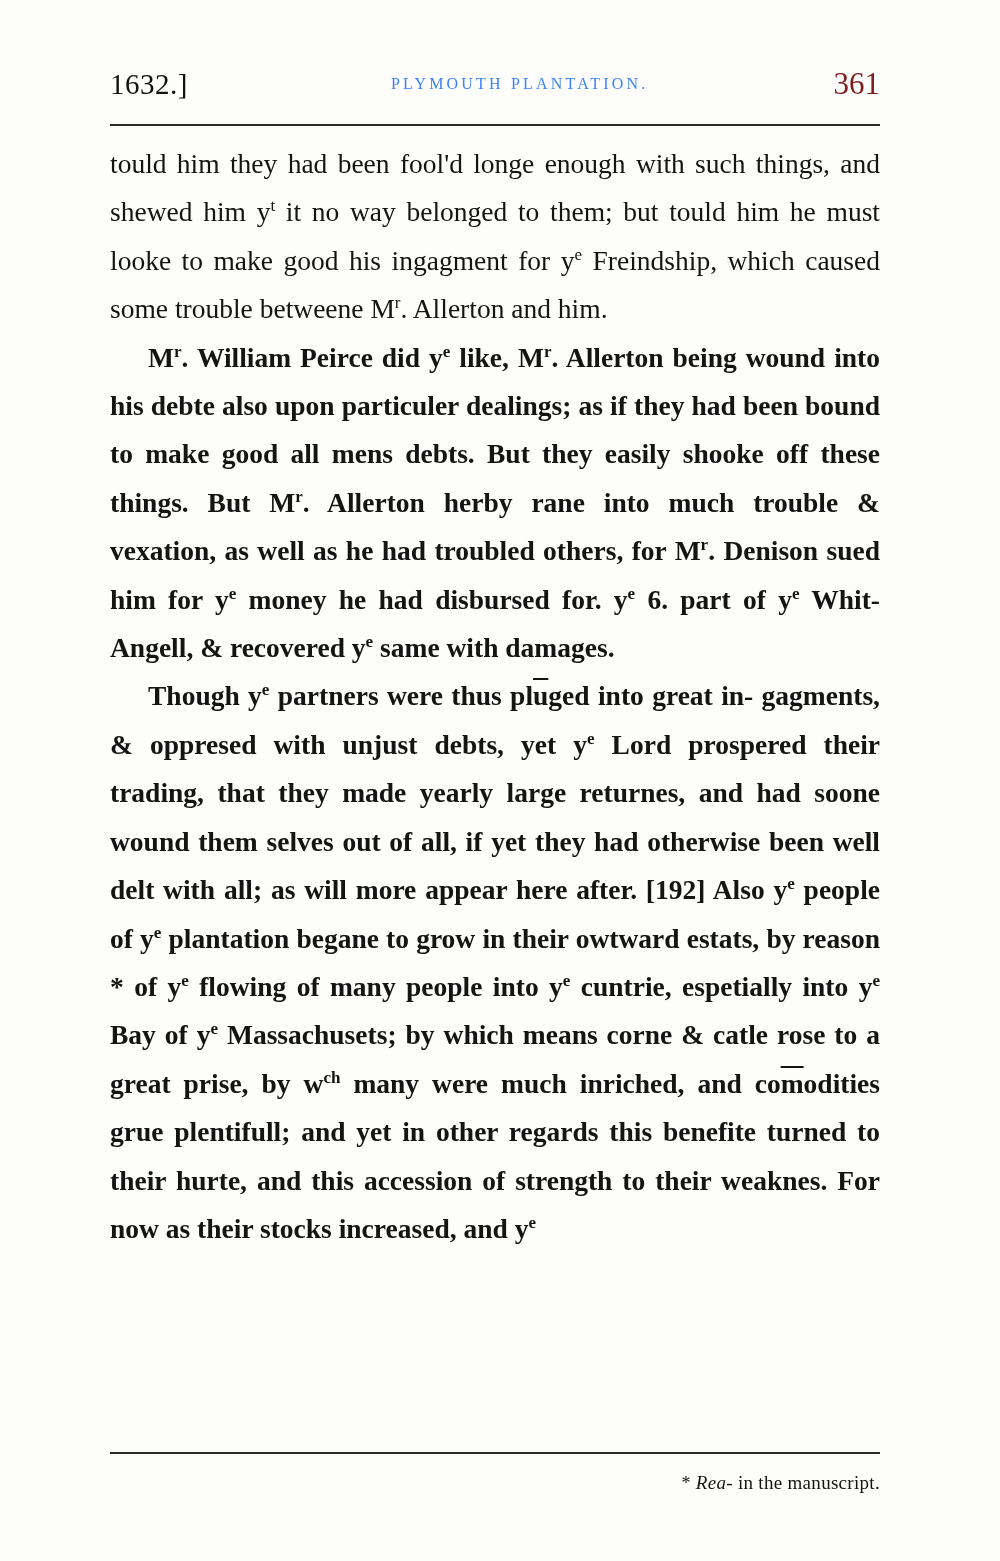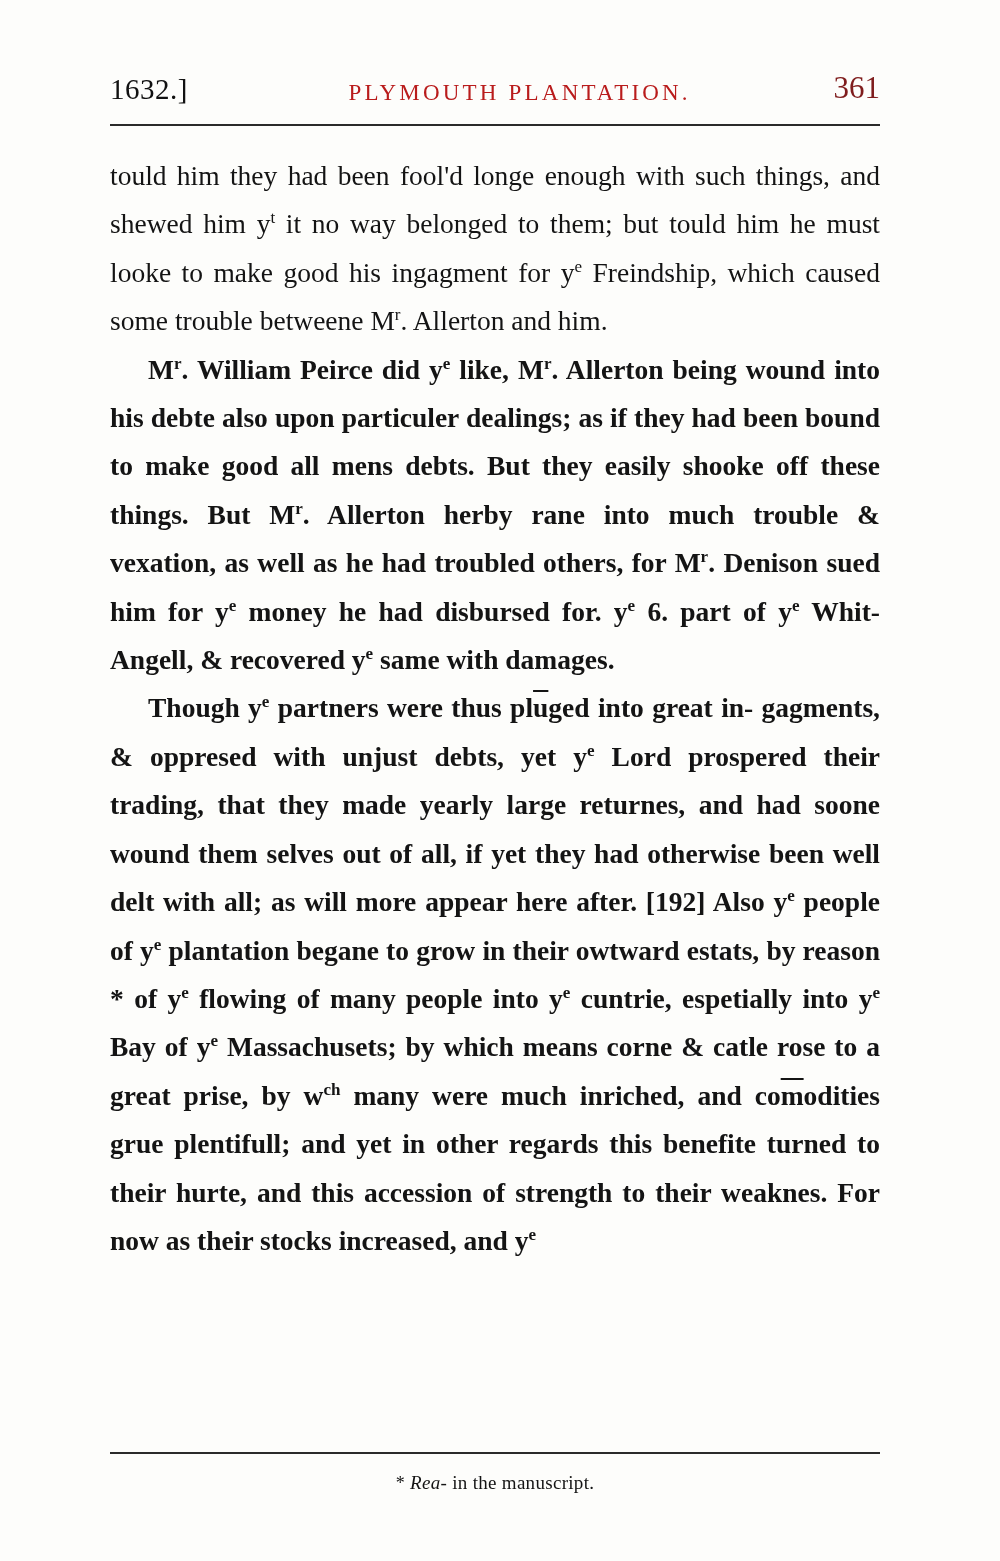--- a/index.html
+++ b/index.html
@@ -22,34 +22,34 @@
     height: 1561px;
     background: #fdfdfb;
   }
   .header {
     position: absolute;
     left: 110px;
     top: 62px;
     width: 770px;
     height: 44px;
     display: flex;
-    align-items: flex-end;
+    align-items: center;
     justify-content: space-between;
     gap: 30px;
   }
   .header-year {
     font-size: 29px;
     letter-spacing: 0.5px;
     color: #111;
     white-space: nowrap;
   }
   .header-title {
-    font-size: 23px;
+    font-size: 16px;
     letter-spacing: 3.2px;
-    color: #b91c1c;
+    color: #3b82f6;
     white-space: nowrap;
     flex: 1;
     text-align: center;
     padding-left: 18px;
   }
   .header-page {
     font-size: 31px;
     color: #7f1d1d;
     white-space: nowrap;
   }
@@ -65,21 +65,21 @@
     position: absolute;
     left: 110px;
     top: 1452px;
     width: 770px;
     height: 0;
     border-top: 2px solid #2a2a2a;
   }
   .body-text {
     position: absolute;
     left: 110px;
-    top: 152px;
+    top: 140px;
     width: 770px;
   }
   .para {
     font-size: 27.5px;
     line-height: 48.4px;
     text-align: justify;
     text-justify: inter-word;
     margin: 0 0 0 0;
     color: #141414;
     hyphens: none;
@@ -97,21 +97,21 @@
     line-height: 0;
   }
   .ovl {
     text-decoration: overline;
   }
   .footnote {
     position: absolute;
     left: 110px;
     top: 1472px;
     width: 770px;
-    text-align: center;
+    text-align: right;
     font-size: 19px;
     color: #141414;
     letter-spacing: 0.3px;
   }
   .footnote .star {
     font-size: 18px;
   }
   .footnote i {
     font-style: italic;
   }

